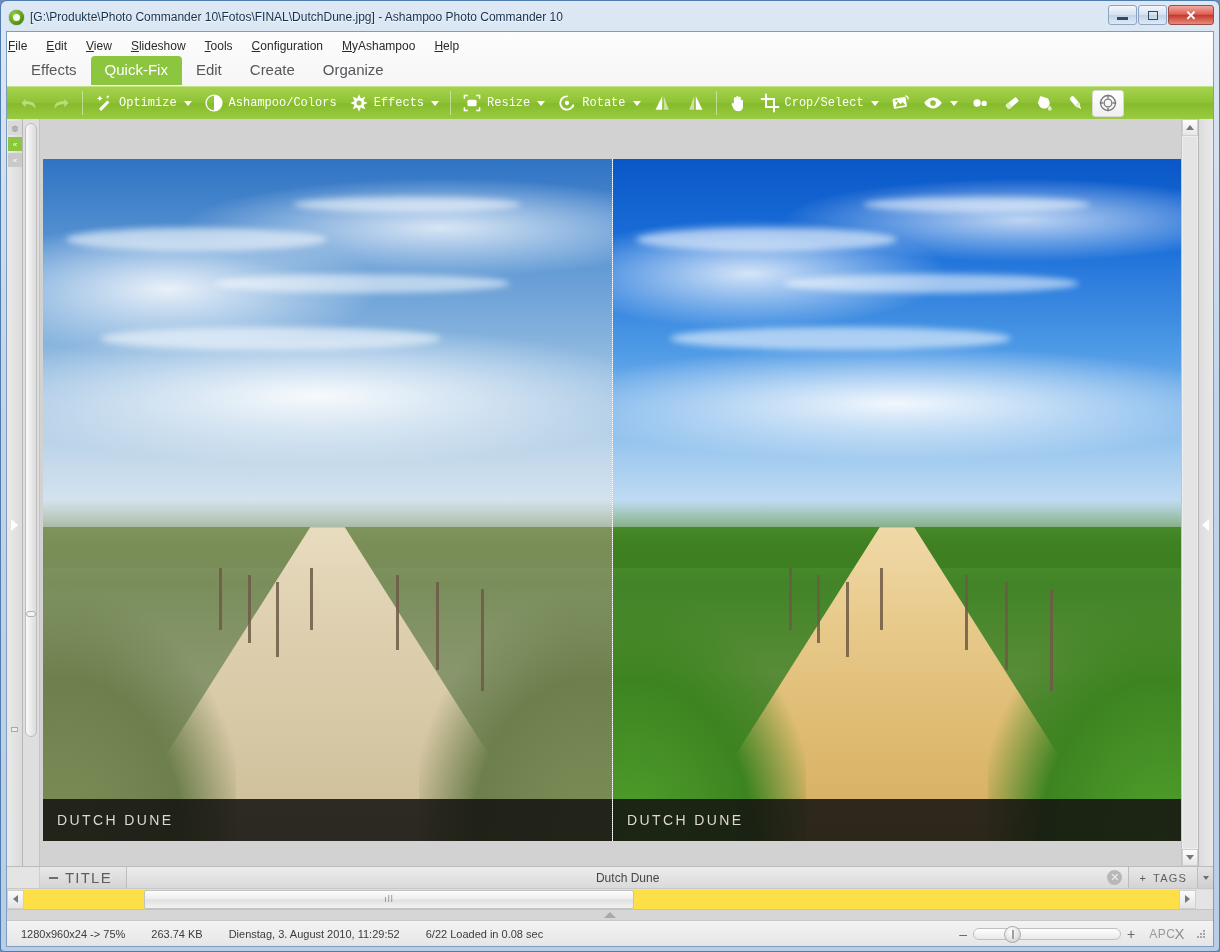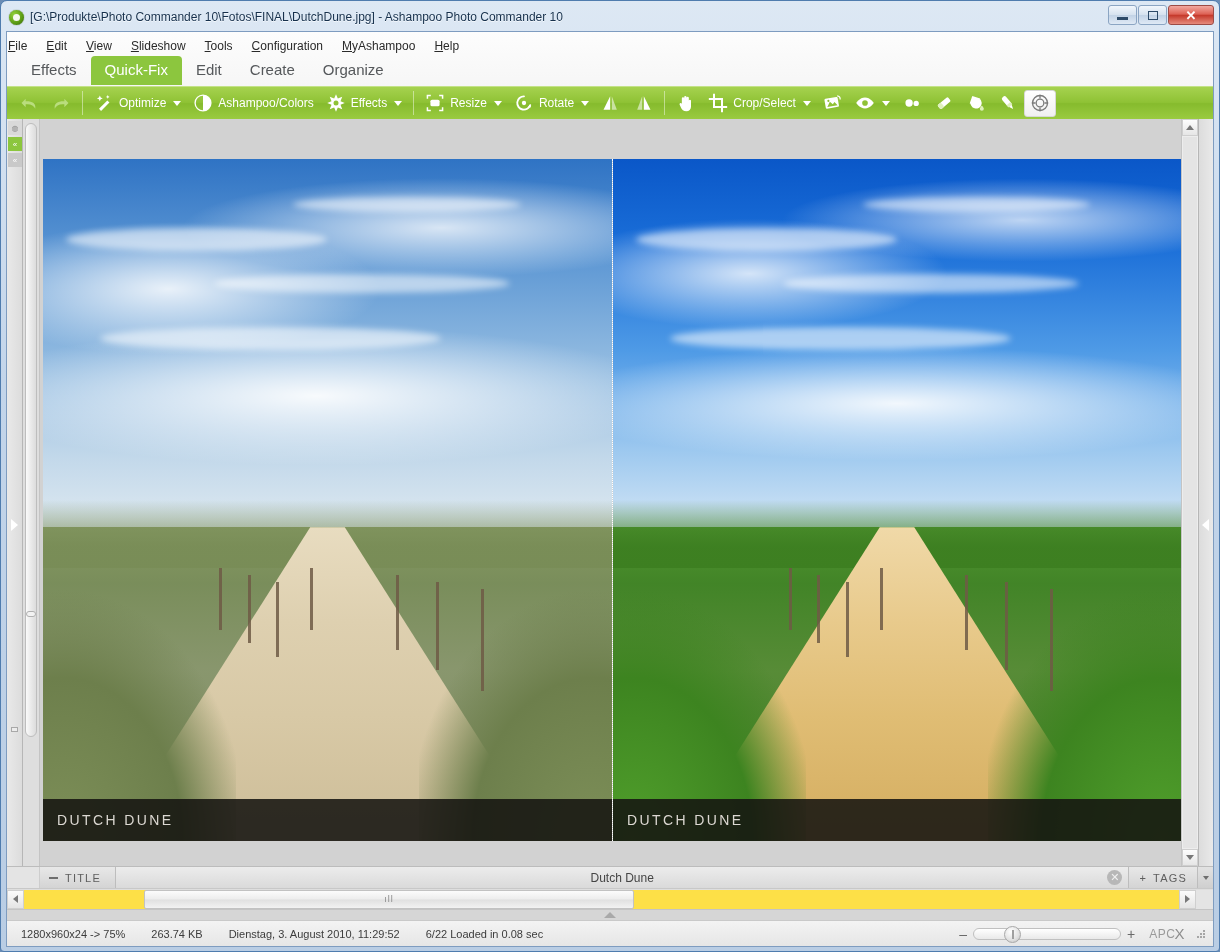--- a/index.html
+++ b/index.html
@@ -118,20 +118,21 @@
   }
 
   
   #toolbar {
     height: 33px; flex: 0 0 auto;
     background: linear-gradient(180deg,#a6d24f 0%,#8fc235 48%,#86bb2d 52%,#9acb40 100%);
     border-top: 1px solid #c3e287;
     display: flex; align-items: center;
     padding: 0 6px;
     overflow: hidden;
+    font-family: Liberation Mono, monospace;
   }
   .tb-item {
     display: flex; align-items: center; gap: 5px;
     height: 27px; padding: 0 6px;
     color: #ffffff; font-size: 12px; white-space: nowrap;
     cursor: default; border-radius: 3px;
   }
   .tb-item.active {
     background: linear-gradient(180deg,#ffffff 0%,#f0f0f0 100%);
     border: 1px solid #d8d8d8;
@@ -310,21 +311,21 @@
   #titlebar-meta {
     height: 22px; flex: 0 0 auto; display: flex; align-items: stretch;
     background: #d9d9d9; border-top: 1px solid #bcbcbc;
   }
   #meta-left-pad { width: 33px; background:#e4e4e4; border-right:1px solid #cdcdcd; }
   #btn-title {
     display: flex; align-items: center; gap: 7px;
     padding: 0 14px 0 9px;
     background: linear-gradient(180deg,#e8e8e8,#d4d4d4);
     border-right: 1px solid #bdbdbd;
-    font-size: 11px; color: #5e5e5e; letter-spacing: 1.2px;
+    font-size: 15px; color: #5e5e5e; letter-spacing: 1.2px;
   }
   .minus { width: 9px; height: 2px; background: #6e6e6e; }
   #title-field {
     flex: 1 1 auto; display: flex; align-items: center; justify-content: center;
     position: relative;
     background: linear-gradient(180deg,#ececec,#dadada);
     font-size: 12px; color: #454545;
   }
   #clear-icon {
     position: absolute; right: 6px; top: 3px;

